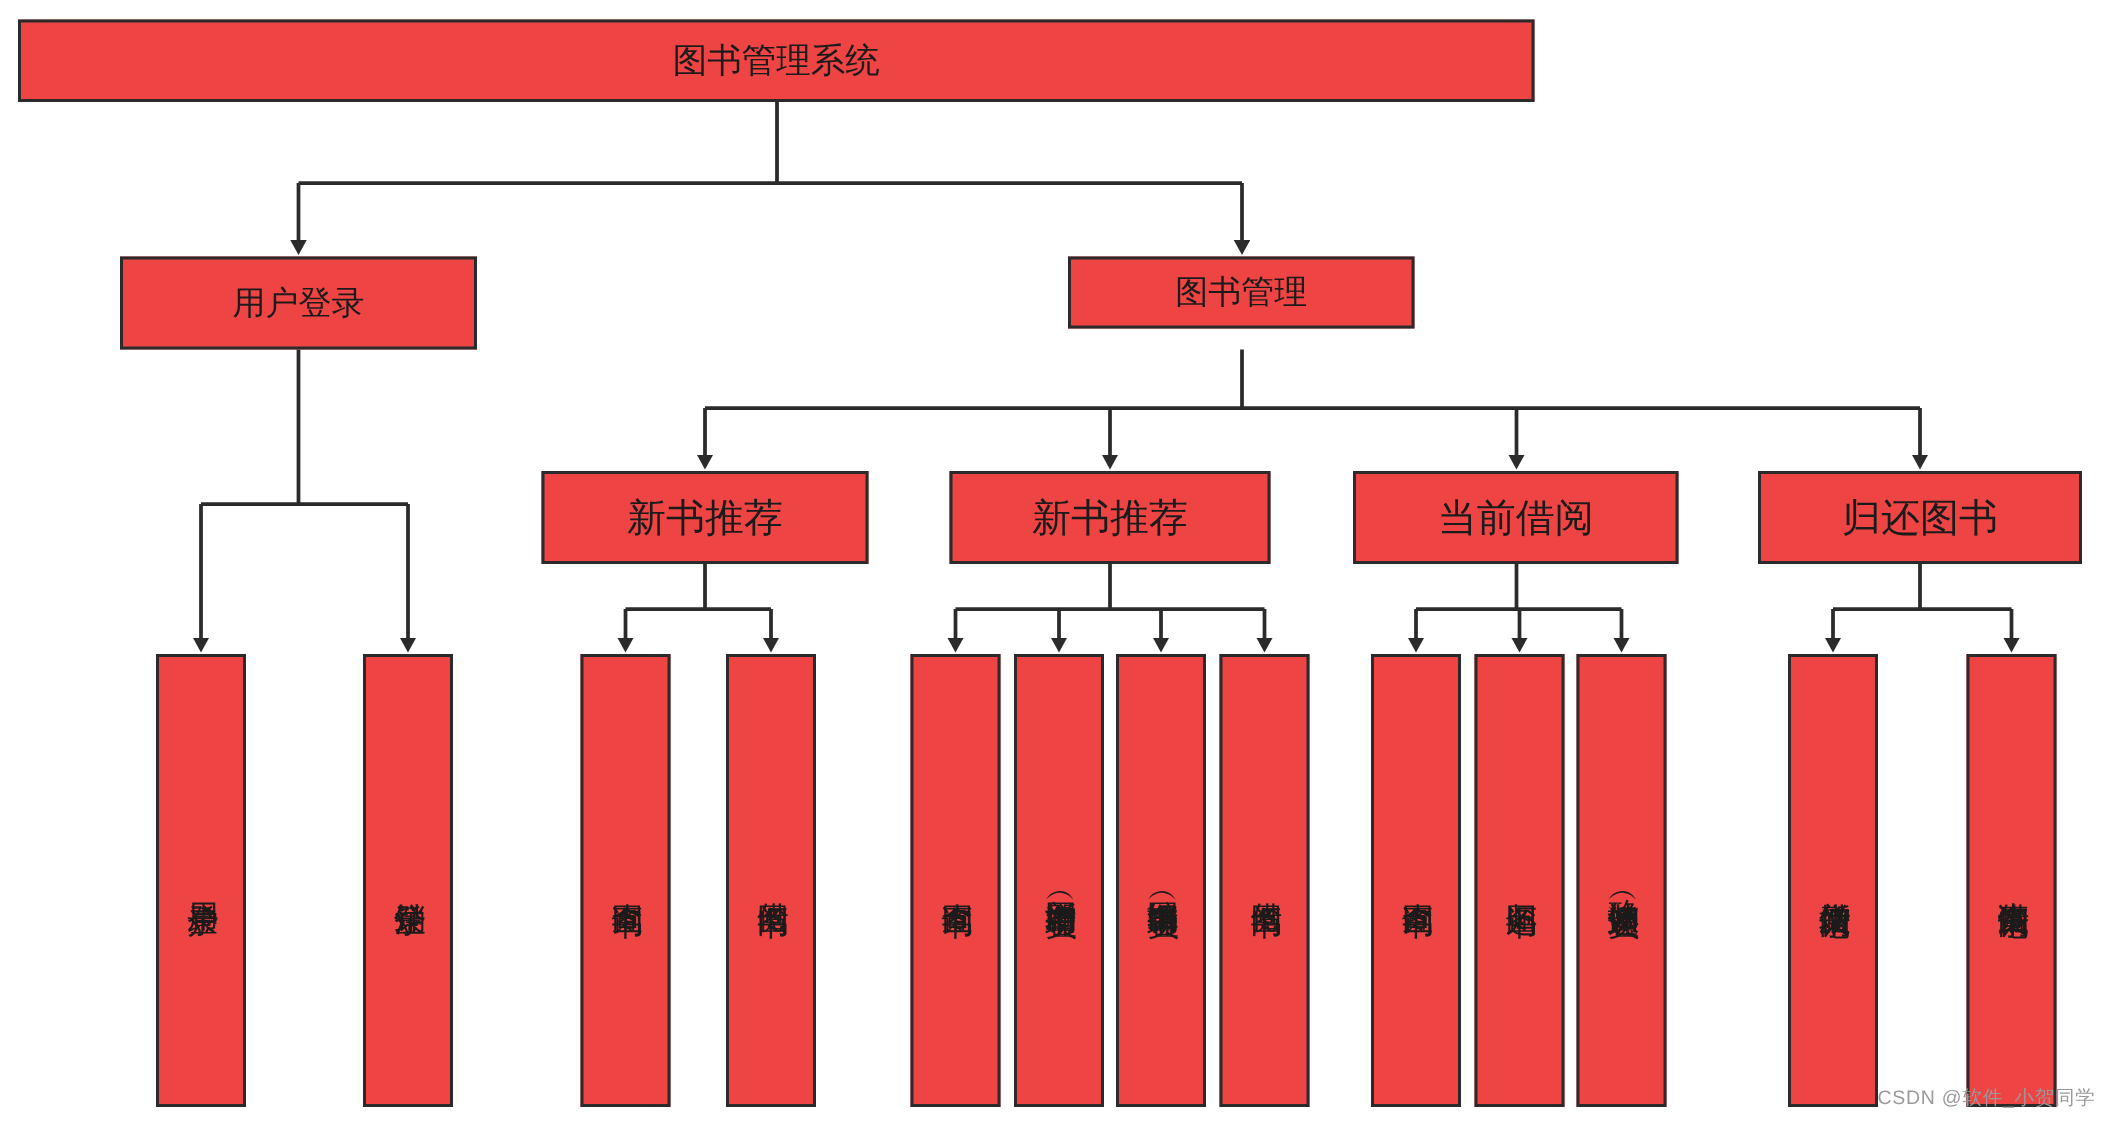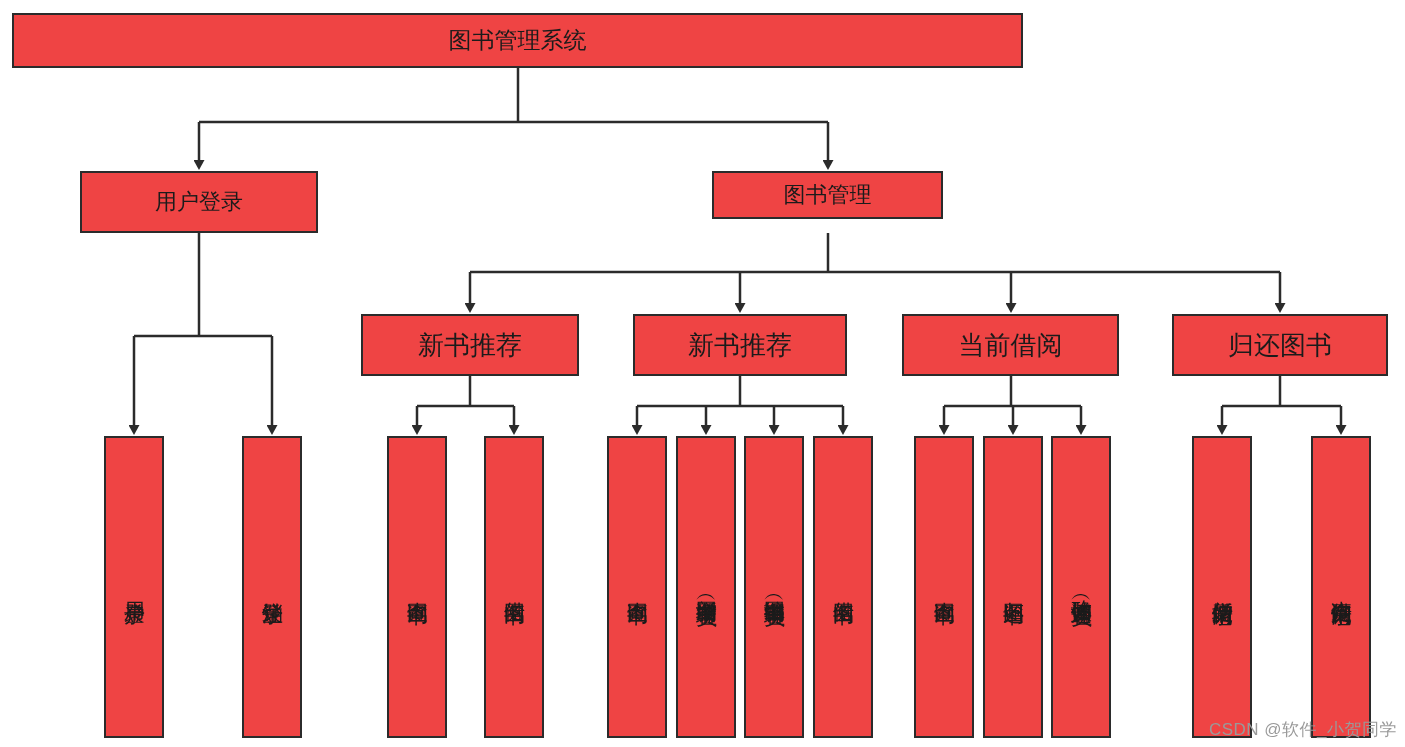--- a/index.html
+++ b/index.html
@@ -51,21 +51,21 @@
   }
   .node.root .label { font-size: 23px; }
   .node.level2 .label { font-size: 22px; }
   .node.level3 .label { font-size: 26px; }
   .node.leaf .label { font-size: 21px; }
 
   #watermark {
     position: absolute;
     right: 8px;
     bottom: 6px;
-    font-size: 17px;
+    font-size: 13px;
     color: #9a9a9a;
     letter-spacing: 0.5px;
     white-space: nowrap;
   }
 </style>
 </head>
 <body>
 
 <div id="canvas">
 

